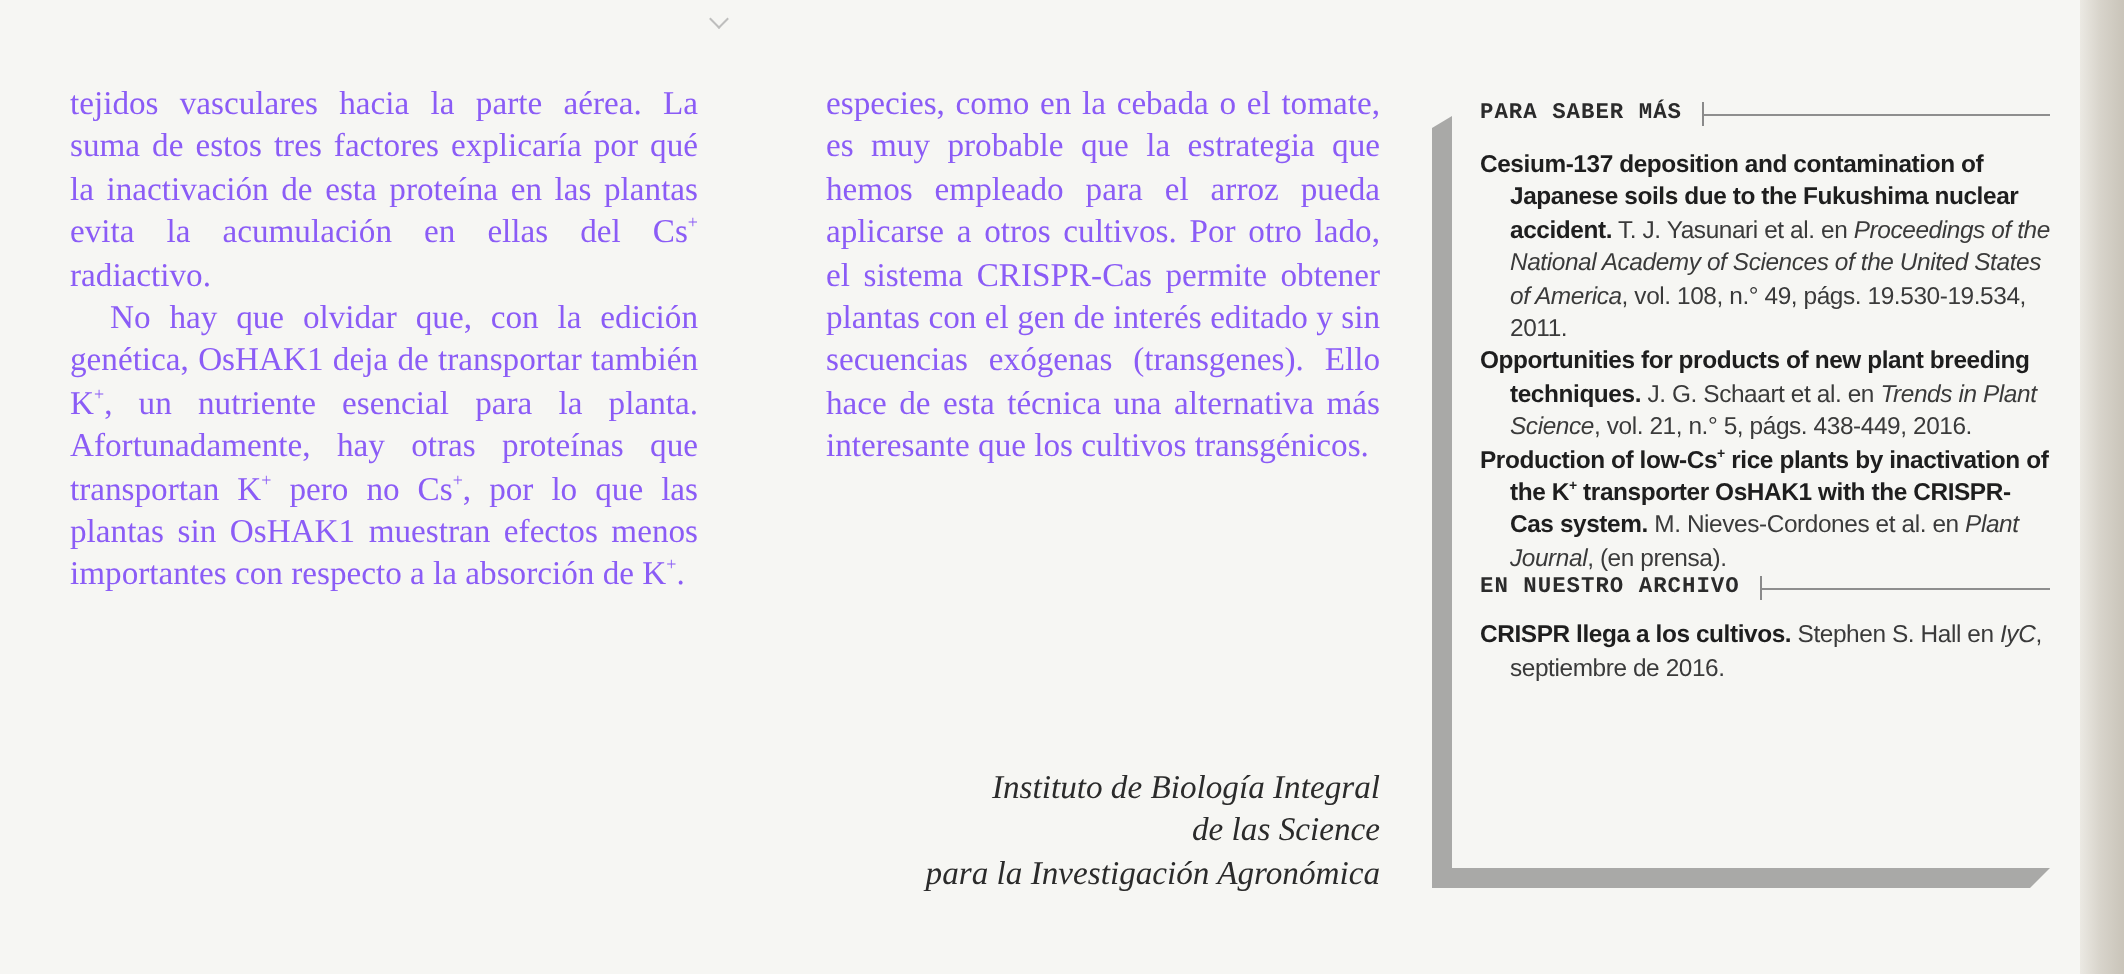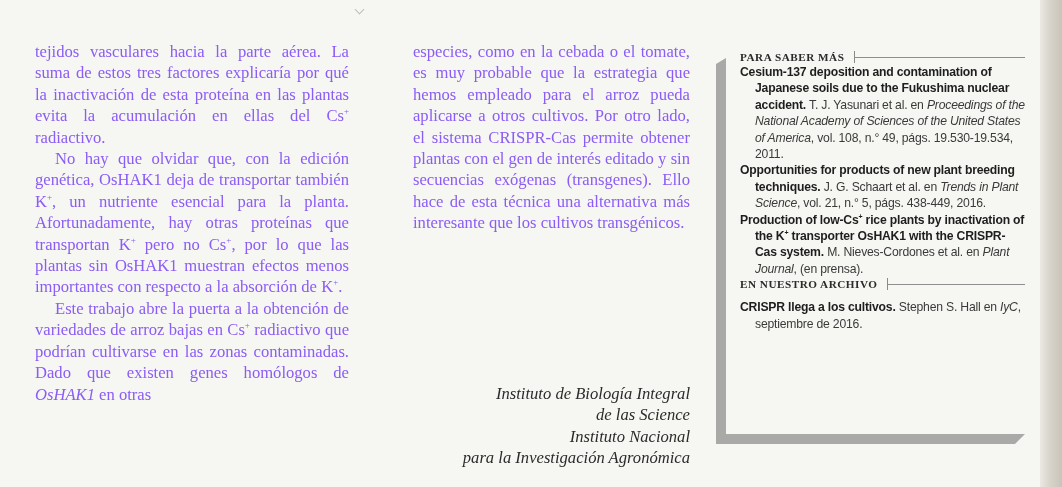--- a/index.html
+++ b/index.html
@@ -44,27 +44,27 @@
     background: #a9a9a7;
     clip-path: polygon(0 6px, 10px 0, 10px 100%, 0 100%);
   }
   .sidebar .bar-bottom {
     position: absolute; left: 0; top: 384px; width: 309px; height: 10px;
     background: #a9a9a7;
     clip-path: polygon(0 0, 100% 0, calc(100% - 10px) 100%, 0 100%);
   }
   .sidebar .content { position: absolute; left: 24px; top: 0; width: 285px; }
   .sb-heading {
-    font-family: Liberation Serif, serif;
+    font-family: Liberation Mono, monospace;
     font-weight: bold; font-size: 11.2px; letter-spacing: 0.5px;
     color: #2b2b2b; display: flex; align-items: center; height: 14px;
   }
   .sb-heading .tick { width: 1px; height: 12px; background: #8a8a8a; margin-left: 10px; }
   .sb-heading .rule { flex: 1; height: 1px; background: #8e8e8e; }
-  .refs { }
+  .refs { margin-top: 10px; }
   .ref {
     font-family: "Liberation Sans", "DejaVu Sans", sans-serif;
     font-size: 12.2px; line-height: 16.4px; color: #3a3a3a;
     padding-left: 15px; text-indent: -15px; letter-spacing: -0.2px;
   }
   .ref b { color: #1e1e1e; }
   .ref sup { font-size: 7px; vertical-align: 5px; }
   .archivo { }
   .archivo .ref { margin-top: 8px; }
   .crease-mark {
@@ -75,31 +75,29 @@
 </style>
 </head>
 <body>
 
 <div class="page-edge"></div>
 <div class="crease-mark"></div>
 
 <div class="col col-left">
   <p><span>tejidos vasculares hacia la parte aérea. La suma de estos tres factores explicaría por qué la inactivación de esta proteína en las plantas evita la acumulación en ellas del Cs</span><sup>+</sup><span> radiactivo.</span></p>
   <p class="indent"><span>No hay que olvidar que, con la edición genética, OsHAK1 deja de transportar también K</span><sup>+</sup><span>, un nutriente esencial para la planta. Afortunadamente, hay otras proteínas que transportan K</span><sup>+</sup><span> pero no Cs</span><sup>+</sup><span>, por lo que las plantas sin OsHAK1 muestran efectos menos importantes con respecto a la absorción de K</span><sup>+</sup><span>.</span></p>
-  <p class="indent"><span>Este trabajo abre la puerta a la obtención de variedades de arroz bajas en Cs</span><sup>+</sup><span> radiactivo que podrían cultivarse en las zonas contaminadas. Dado que existen genes homólogos de </span><i>OsHAK1</i><span> en otras</span></p>
 </div>
 
 <div class="col col-mid">
   <p class="tail" style="text-align:justify;text-align-last:left">especies, como en la cebada o el tomate, es muy probable que la estrategia que hemos empleado para el arroz pueda aplicarse a otros cultivos. Por otro lado, el sistema CRISPR-Cas permite obtener plantas con el gen de interés editado y sin secuencias exógenas (transgenes). Ello hace de esta técnica una alternativa más interesante que los cultivos transgénicos.</p>
 </div>
 
 <div class="signature">
   <div>Instituto de Biología Integral</div>
   <div>de las Science</div>
-  <div>Instituto Nacional</div>
   <div>para la Investigación Agronómica</div>
 
 </div>
 
 <div class="sidebar">
   <div class="bar-left"></div>
   <div class="bar-bottom"></div>
   <div class="content">
     <div class="sb-heading">
       <span>PARA SABER MÁS</span>

